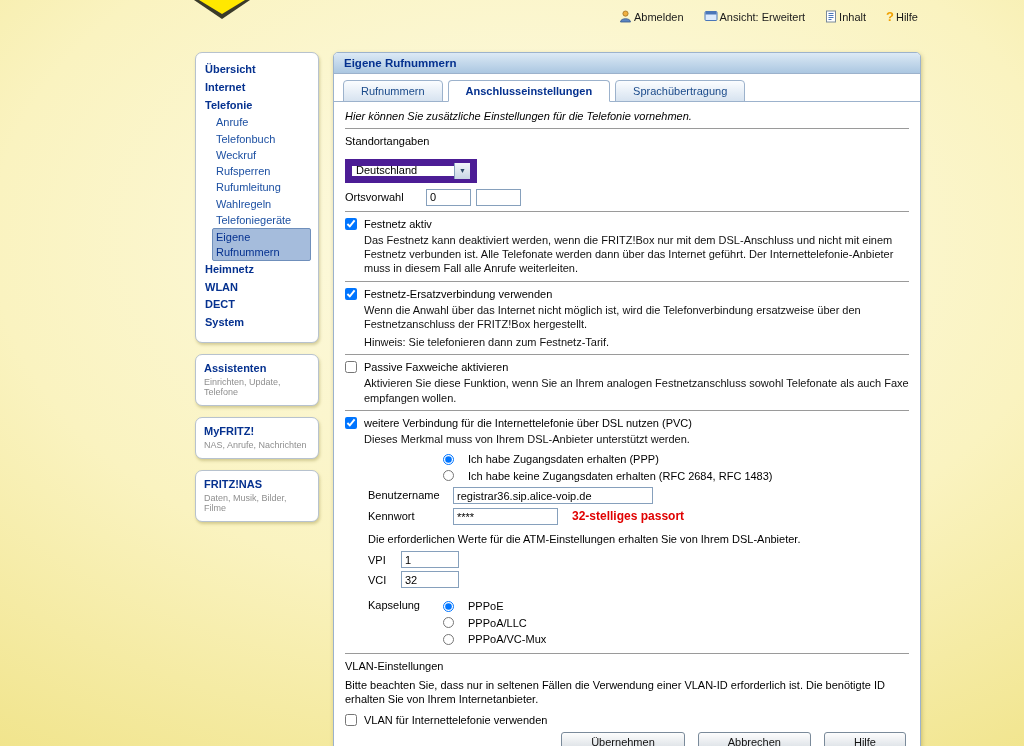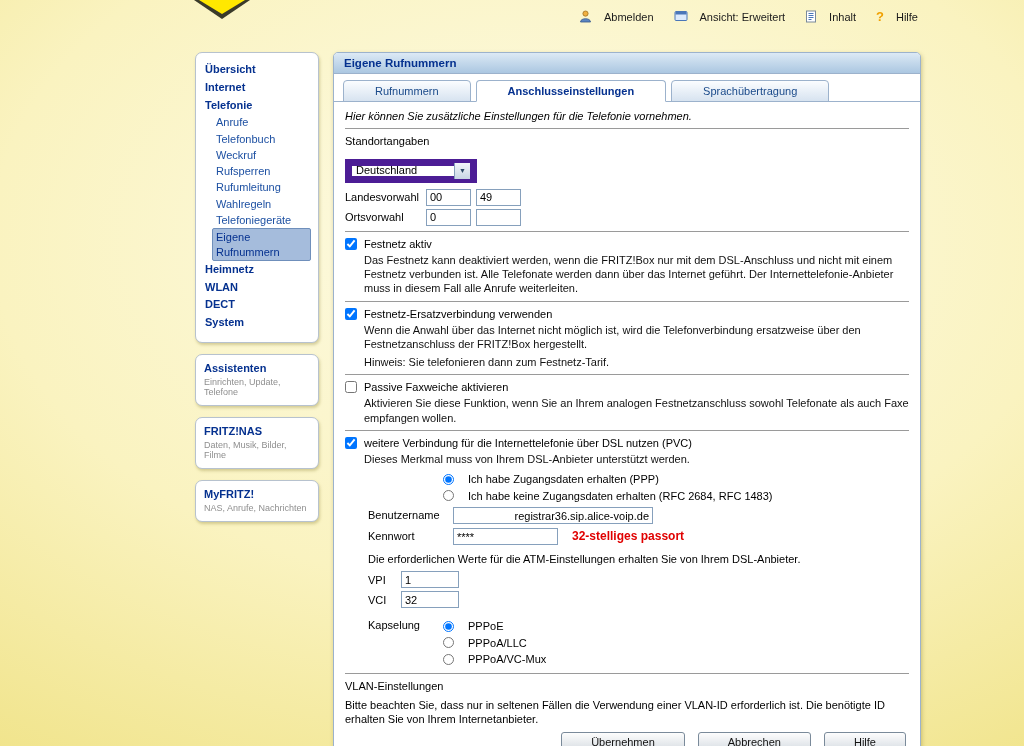--- a/index.html
+++ b/index.html
@@ -11,21 +11,21 @@
   }
 
   
   .logo-outer { position:absolute; left:194px; top:0; width:0; height:0;
     border-left:28px solid transparent; border-right:28px solid transparent; border-top:19px solid #3a3a2a; }
   .logo-inner { position:absolute; left:199px; top:0; width:0; height:0;
     border-left:23px solid transparent; border-right:23px solid transparent; border-top:14px solid #ffe800; }
 
   
   .top-links { position:absolute; top:10px; right:106px; display:flex; gap:20px; align-items:center; }
-  .top-link { display:flex; align-items:center; gap:12px; color:#1a1a1a; cursor:pointer; white-space:nowrap; }
+  .top-link { display:flex; align-items:center; gap:2px; color:#1a1a1a; cursor:pointer; white-space:nowrap; }
   .help-glyph { color:#f0a000; font-weight:bold; font-size:13px; line-height:13px; }
 
   .layout { position:absolute; top:52px; left:195px; display:flex; gap:14px; }
 
   
   .sidebar { width:124px; display:flex; flex-direction:column; gap:11px; }
   .nav-box, .side-box { background:#fff; border:1px solid #b7c2ce; border-radius:7px;
     box-shadow:1px 2px 3px rgba(140,130,50,.35); }
   .nav-box { padding:8px 7px 10px; }
   .nav-top { color:#05318f; font-weight:bold; padding:2px 2px; cursor:pointer; line-height:1.25; }
@@ -38,21 +38,21 @@
 
   
   .main { width:588px; height:710px; background:#fff; border:1px solid #9cb2cc;
     border-radius:5px 5px 0 0; display:flex; flex-direction:column;
     box-shadow:1px 2px 4px rgba(140,130,50,.4); }
   .main-header { height:21px; flex:none; background:linear-gradient(#dce9f5,#abc7e1);
     border-bottom:1px solid #9cb2cc; border-radius:4px 4px 0 0;
     color:#05318f; font-weight:bold; font-size:11.5px; line-height:21px; padding-left:10px; }
   .tabs { flex:none; display:flex; gap:5px; padding:6px 0 0 9px; align-items:flex-end;
     border-bottom:1px solid #9cb2cc; background:#fff; }
-  .tab { border:1px solid #9cb2cc; border-radius:4px 4px 0 0; padding:4px 31px;
+  .tab { border:1px solid #9cb2cc; border-radius:4px 4px 0 0; padding:4px 17px;
     background:linear-gradient(#fbfdff,#d7e3f0); color:#1a4a8a; cursor:pointer;
     margin-bottom:-1px; border-bottom:1px solid #9cb2cc;text-align:center; }
   .tab.active { background:#fff; border-bottom:1px solid #fff; color:#05318f; font-weight:bold; }
 
   .content { flex:1; padding:6px 11px 0; overflow:hidden; line-height:1.3; }
   .hr { border-top:1px solid #9a9a9a; margin:5px 0; }
   .intro { margin:1px 0 2px;font-style:italic; }
   .section-heading { margin:3px 0 4px; }
 
   
@@ -73,21 +73,21 @@
   .loc-input { width:45px; margin-right:5px; }
 
   .cb-row { display:flex; align-items:flex-start; gap:7px; margin:4px 0 2px; }
   .desc { margin:1px 0 3px 19px; color:#111; }
   .hinweis { margin:0 0 3px 19px; color:#111; }
 
   .access-radios { margin:6px 0 2px 98px; }
   .radio-row { display:flex; align-items:center; gap:14px; margin:2px 0; }
   .cred-row { display:flex; align-items:center; margin:4px 0 4px 23px; }
   .cred-label { width:85px; }
-  .input-user { width:200px;text-align:right; }
+  .input-user { width:200px; }
   .input-pass { width:105px; }
   .red-note { color:#e00000; font-weight:bold; font-size:12px; margin-left:14px; }
   .atm-text { margin:7px 0 5px 23px; }
   .vpi-row { display:flex; align-items:center; margin:3px 0 3px 23px; }
   .vpi-label { width:33px; }
   .input-vpi { width:58px; }
   .kaps-row { display:flex; margin:9px 0 3px 23px; }
   .kaps-label { width:75px; padding-top:1px; }
 
   .button-bar { flex:none; display:flex; justify-content:flex-end; gap:13px; padding:6px 14px 9px; }
@@ -150,51 +150,46 @@
       <div class="nav-top">WLAN</div>
       <div class="nav-top">DECT</div>
       <div class="nav-top">System</div>
     </div>
 
     <div class="side-box">
       <div class="box-title">Assistenten</div>
       <div class="box-sub">Einrichten, Update, Telefone</div>
     </div>
     <div class="side-box">
+      <div class="box-title">MyFRITZ!</div>
+      <div class="box-sub">NAS, Anrufe, Nachrichten</div>
+    </div>
+    <div class="side-box">
       <div class="box-title">FRITZ!NAS</div>
       <div class="box-sub">Daten, Musik, Bilder, Filme</div>
-    </div>
-    <div class="side-box">
-      <div class="box-title">MyFRITZ!</div>
-      <div class="box-sub">NAS, Anrufe, Nachrichten</div>
     </div>
   </div>
 
   <div class="main">
     <div class="main-header">Eigene Rufnummern</div>
 
     <div class="tabs">
       <div class="tab">Rufnummern</div>
       <div class="tab active">Anschlusseinstellungen</div>
       <div class="tab">Sprachübertragung</div>
     </div>
 
     <div class="content">
       <div class="intro">Hier können Sie zusätzliche Einstellungen für die Telefonie vornehmen.</div>
       <div class="hr"></div>
 
       <div class="section-heading">Standortangaben</div>
       <div class="select">
         <span class="select-text">Deutschland</span>
         <span class="select-arrow">▼</span>
-      </div>
-      <div class="loc-row">
-        <span class="loc-label">Landesvorwahl</span>
-        <input type="text" class="loc-input" value="00" style="">
-        <input type="text" class="loc-input" value="49" style="">
       </div>
       <div class="loc-row">
         <span class="loc-label">Ortsvorwahl</span>
         <input type="text" class="loc-input" value="0" style="">
         <input type="text" class="loc-input" value="" style="">
       </div>
       <div class="hr"></div>
 
       <div class="cb-row">
         <input type="checkbox" checked="" style="">

